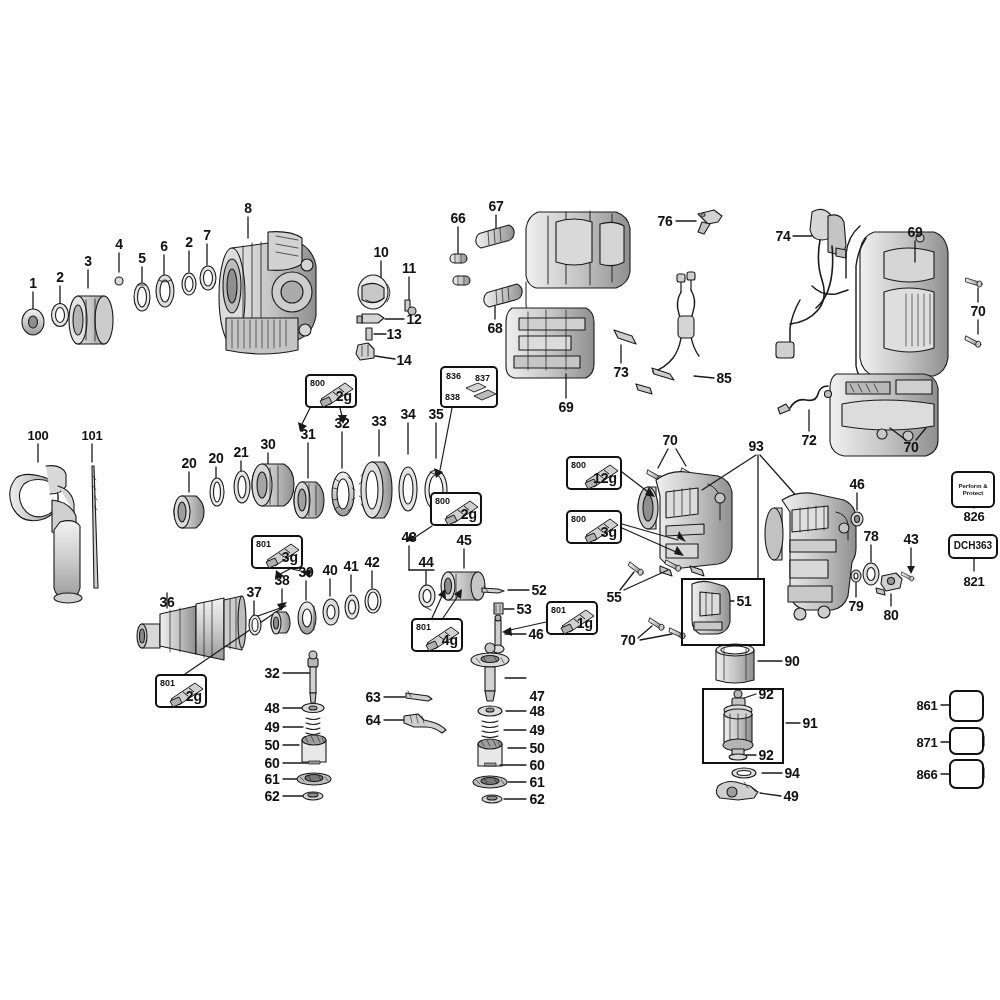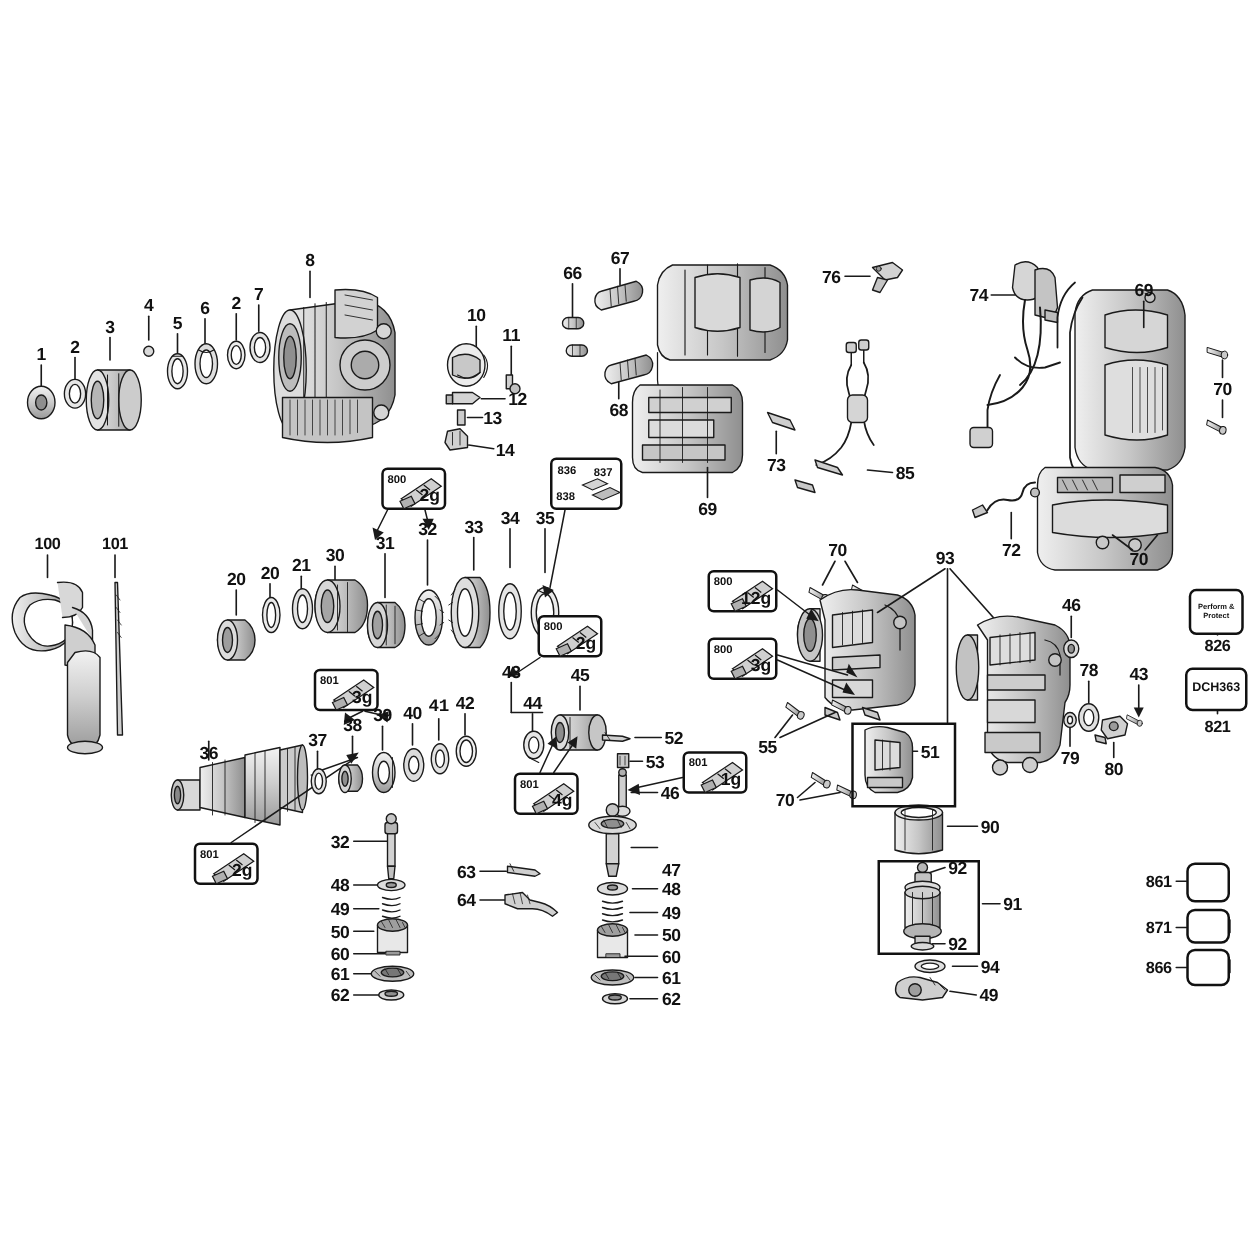--- a/index.html
+++ b/index.html
@@ -829,21 +829,21 @@
       <g stroke="#1a1a1a" fill="#d4d4d4" stroke-width="0.9">
         <path d="M24 20 l12 -5 l8 4 l-12 5 z"></path>
         <path d="M32 28 l14 -6 l8 4 l-14 6 z" fill="#bdbdbd"></path>
       </g>
     </svg>
   </div>
 
   <div class="tagbox" style="left:951px;top:471px;width:44px;height:37px;font-size:6px;">
     <span>Perform &amp; Protect</span>
   </div>
-  <div class="tagbox" style="left:948px;top:534px;width:50px;height:35px;font-size:10px;">
+  <div class="tagbox" style="left:948px;top:534px;width:50px;height:25px;font-size:10px;">
     <span>DCH363</span>
   </div>
 
   <div class="accbox" style="left:949px;top:690px;width:35px;height:32px;"></div>
   <div class="accbox" style="left:949px;top:727px;width:35px;height:28px;"></div>
   <div class="accbox" style="left:949px;top:759px;width:35px;height:30px;"></div>
 
   <div id="label-layer">
       <div class="lbl lbl-14" style="left: 33px; top: 283px;">1</div>
       <div class="lbl lbl-14" style="left: 60px; top: 277px;">2</div>
@@ -880,21 +880,21 @@
       <div class="lbl lbl-14" style="left: 216px; top: 458px;">20</div>
       <div class="lbl lbl-14" style="left: 241px; top: 452px;">21</div>
       <div class="lbl lbl-14" style="left: 268px; top: 444px;">30</div>
       <div class="lbl lbl-13" style="left: 38px; top: 435px;">100</div>
       <div class="lbl lbl-13" style="left: 92px; top: 435px;">101</div>
       <div class="lbl lbl-14" style="left: 167px; top: 602px;">36</div>
       <div class="lbl lbl-14" style="left: 254px; top: 592px;">37</div>
       <div class="lbl lbl-14" style="left: 282px; top: 580px;">38</div>
       <div class="lbl lbl-14" style="left: 306px; top: 572px;">39</div>
       <div class="lbl lbl-14" style="left: 330px; top: 570px;">40</div>
-      <div class="lbl lbl-14" style="left: 351px; top: 566px; font-family: Liberation Mono, monospace;">41</div>
+      <div class="lbl lbl-14" style="left: 351px; top: 566px;">41</div>
       <div class="lbl lbl-14" style="left: 372px; top: 562px;">42</div>
       <div class="lbl lbl-14" style="left: 409px; top: 537px;">43</div>
       <div class="lbl lbl-14" style="left: 426px; top: 562px;">44</div>
       <div class="lbl lbl-14" style="left: 464px; top: 540px;">45</div>
       <div class="lbl lbl-14" style="left: 539px; top: 590px;">52</div>
       <div class="lbl lbl-14" style="left: 524px; top: 609px;">53</div>
       <div class="lbl lbl-14" style="left: 536px; top: 634px;">46</div>
       <div class="lbl lbl-14" style="left: 272px; top: 673px;">32</div>
       <div class="lbl lbl-14" style="left: 272px; top: 708px;">48</div>
       <div class="lbl lbl-14" style="left: 272px; top: 727px;">49</div>

